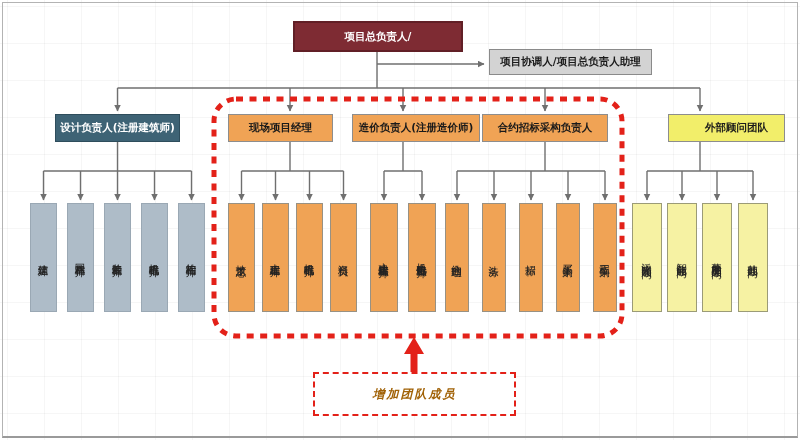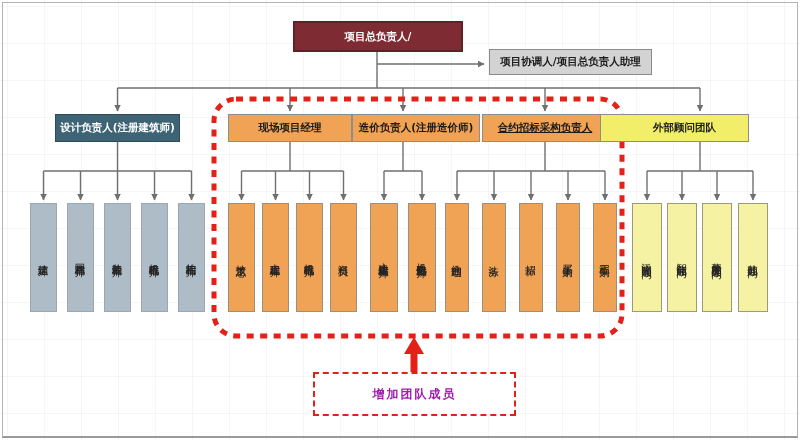--- a/index.html
+++ b/index.html
@@ -10,35 +10,35 @@
     background-size:37px 37px;background-position:7px 6px;}
   #frame{position:absolute;inset:2px;border:1px solid #b3b3b3;border-bottom:2px solid #9a9a9a;pointer-events:none;}
   #wires{position:absolute;left:0;top:0;pointer-events:none;}
   .box{position:absolute;box-sizing:border-box;display:flex;align-items:center;justify-content:center;text-align:left;}
   .top-box{left:293px;top:21px;width:170px;height:31px;background:#7e2b33;border:2px solid #611f26;
     color:#fff;font-weight:bold;font-size:10.5px;line-height:1.35;flex-direction:column;}
   .coord-box{left:489px;top:49px;width:163px;height:26px;background:#d3d3d3;border:1.5px solid #8a8a8a;
     color:#1a1a1a;font-weight:bold;font-size:10.5px;}
   .lvl2{top:114px;height:28px;font-weight:bold;font-size:10.5px;color:#1a1a1a;white-space:nowrap;}
   .h-design{left:55px;width:125px;background:#3e6375;border:1px solid #2e4d5c;color:#fff;}
-  .h-site{left:228px;width:124px;background:#f0a355;border:1px solid #8d8d8d;}
+  .h-site{left:228px;width:105px;background:#f0a355;border:1px solid #8d8d8d;}
   .h-cost{left:352px;width:128px;background:#f0a355;border:1px solid #8d8d8d;}
-  .h-contract{left:482px;width:126px;background:#f0a355;border:1px solid #8d8d8d;text-decoration:underline;}
-  .h-external{left:600px;width:149px;background:#f2ee6a;border:1px solid #8d8d8d;padding-left:20px;}
+  .h-contract{left:482px;width:126px;background:#f0a355;border:1px solid #8d8d8d;}
+  .h-external{left:668px;width:117px;background:#f2ee6a;border:1px solid #8d8d8d;padding-left:20px;}
   .col{position:absolute;top:203px;height:109px;box-sizing:border-box;
     display:flex;align-items:center;justify-content:center;
     writing-mode:vertical-rl;text-orientation:upright;letter-spacing:1px;
     font-size:10.5px;color:#222;}
   .g-design{width:27px;background:#aebcc8;border:1px solid #9aa8b4;}
   .g-site{width:27px;background:#f0a355;border:1px solid #989183;}
   .g-cost{width:28px;background:#f0a355;border:1px solid #989183;}
   .g-contract{width:24px;background:#f0a355;border:1px solid #989183;}
   .g-external{width:30px;background:#f6f2a3;border:1px solid #9b9b77;}
   .note-box{left:313px;top:372px;width:203px;height:44px;background:#fff;border:2.5px dashed #e32119;
-    font-weight:bold;font-size:12px;color:#a21caf;letter-spacing:2px;}
+    font-weight:bold;font-size:12px;color:#a16207;letter-spacing:2px;font-style:italic;}
 </style>
 </head>
 <body>
 
 <div id="canvas">
 
   <svg id="wires" width="800" height="440">
     <defs>
       <marker id="arw" markerUnits="userSpaceOnUse" markerWidth="9" markerHeight="9" refX="6.5" refY="3.5" orient="auto">
         <path d="M0,0 L7,3.5 L0,7 Z" fill="#6f6f6f"></path>

